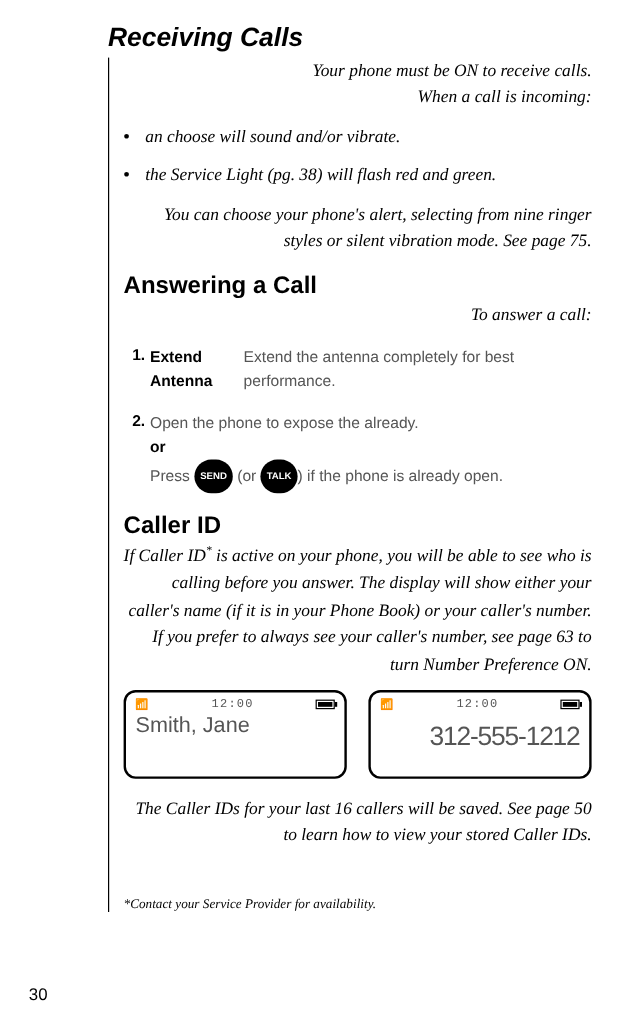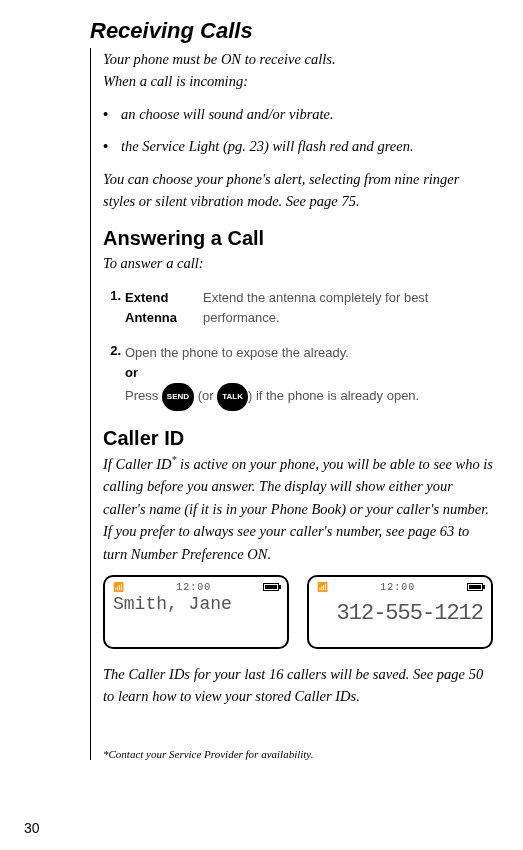--- a/index.html
+++ b/index.html
@@ -20,20 +20,21 @@
     margin-bottom: 4px;
   }
   .content {
     border-left: 1.5px solid #000;
     padding-left: 12px;
   }
   .body-text {
     font-style: italic;
     font-size: 14.5px;
     line-height: 1.55;
+    text-align: right;
   }
   .bullets {
     margin: 10px 0 10px 0;
   }
   .bullet-row {
     display: flex;
     font-style: italic;
     font-size: 14.5px;
     line-height: 1.55;
     margin-bottom: 10px;
@@ -138,21 +139,21 @@
   }
   .batt::after{
     content:''; position:absolute; right:-3px; top:1px; width:2px; height:4px; background:#000;
   }
   .batt::before{
     content:''; position:absolute; left:1px; top:1px; bottom:1px; right:1px;
     background:linear-gradient(to right,#000 0 33%,#fff 33% 34%, #000 34% 66%, #fff 66% 67%, #000 67% 100%);
   }
   .disp-time { letter-spacing:1px; font-family:'Courier New',monospace; font-size:10px; color:#555;}
   .disp-text {
-    font-family: Liberation Mono, monospace;
+    font-family: Liberation Sans, sans-serif;
     font-size: 18px;
     letter-spacing: 0px;
     color: #555;
     font-weight: normal;
     margin-top: 1px;
   }
   .disp-text.big {
     font-size: 22px;
     text-align: right;
     margin-top: 8px;
@@ -181,21 +182,21 @@
   <p class="body-text">Your phone must be ON to receive calls.</p>
   <p class="body-text">When a call is incoming:</p>
 
   <div class="bullets">
     <div class="bullet-row">
       <span class="bullet-mark">•</span>
       <span>an choose will sound and/or vibrate.</span>
     </div>
     <div class="bullet-row">
       <span class="bullet-mark">•</span>
-      <span>the Service Light (pg. 23) will flash red and green.</span>
+      <span>the Service Light (pg. 38) will flash red and green.</span>
     </div>
   </div>
 
   <p class="body-text">You can choose your phone's alert, selecting from nine ringer styles or silent vibration mode. See page 75.</p>
 
   <div class="subhead">Answering a Call</div>
   <p class="body-text">To answer a call:</p>
 
   <div class="steps">
     <div class="step-row">

